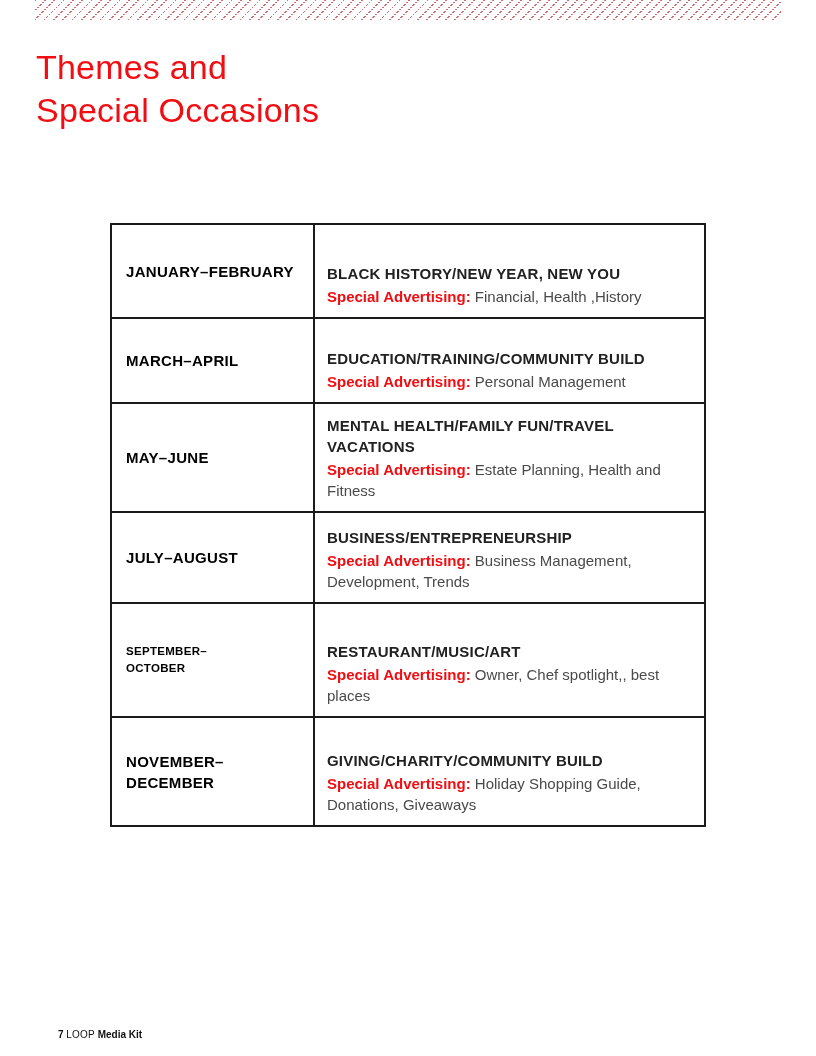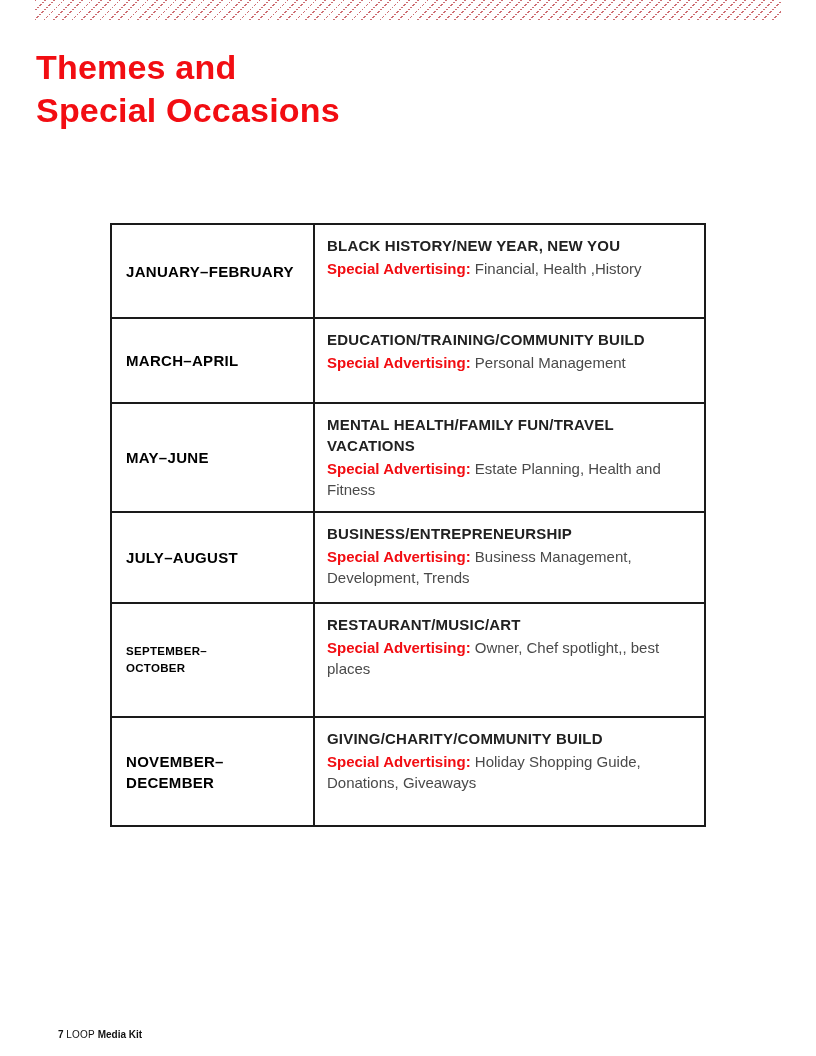--- a/index.html
+++ b/index.html
@@ -15,21 +15,21 @@
   
   .stripes {
     position: absolute; left: 35px; top: 0;
     width: 746px; height: 21px;
     background-image:
       repeating-linear-gradient(0deg, #ffffff 0 1px, rgba(255,255,255,0) 1px 2.4px),
       repeating-linear-gradient(135deg, rgba(197,84,90,0.85) 0 1.4px, rgba(255,255,255,0) 1.4px 6.6px);
   }
   .page-title {
     position: absolute; left: 36px; top: 46px;
-    font-size: 34px; line-height: 43px; font-weight: bold;
+    font-size: 34px; line-height: 43px; font-weight: normal;
     color: #f20d12;
     white-space: pre-line;
     letter-spacing: 0.2px;
   }
   
   .themes-table {
     position: absolute; left: 110px; top: 223px;
     width: 596px; height: 604px;
     border: 2px solid #1a1a1a;
     display: flex; flex-direction: column;
@@ -51,21 +51,21 @@
   .period-label {
     font-size: 15px; line-height: 21px; font-weight: bold;
     color: #000000; letter-spacing: 0.3px;
     white-space: pre-line;
   }
   .period-small .period-label {
     font-size: 11.5px; line-height: 17px;
   }
   .content-cell {
     flex: 1;
-    display: flex; flex-direction: column; justify-content: flex-start;
+    display: flex; flex-direction: column; justify-content: flex-end;
     padding: 10px 16px 10px 12px;
   }
   .theme-heading {
     font-size: 15px; line-height: 21px; font-weight: bold;
     color: #212121; letter-spacing: 0.2px;
   }
   .detail-line {
     font-size: 15px; line-height: 21px;
     color: #4a4a4a; margin-top: 2px;
   }

